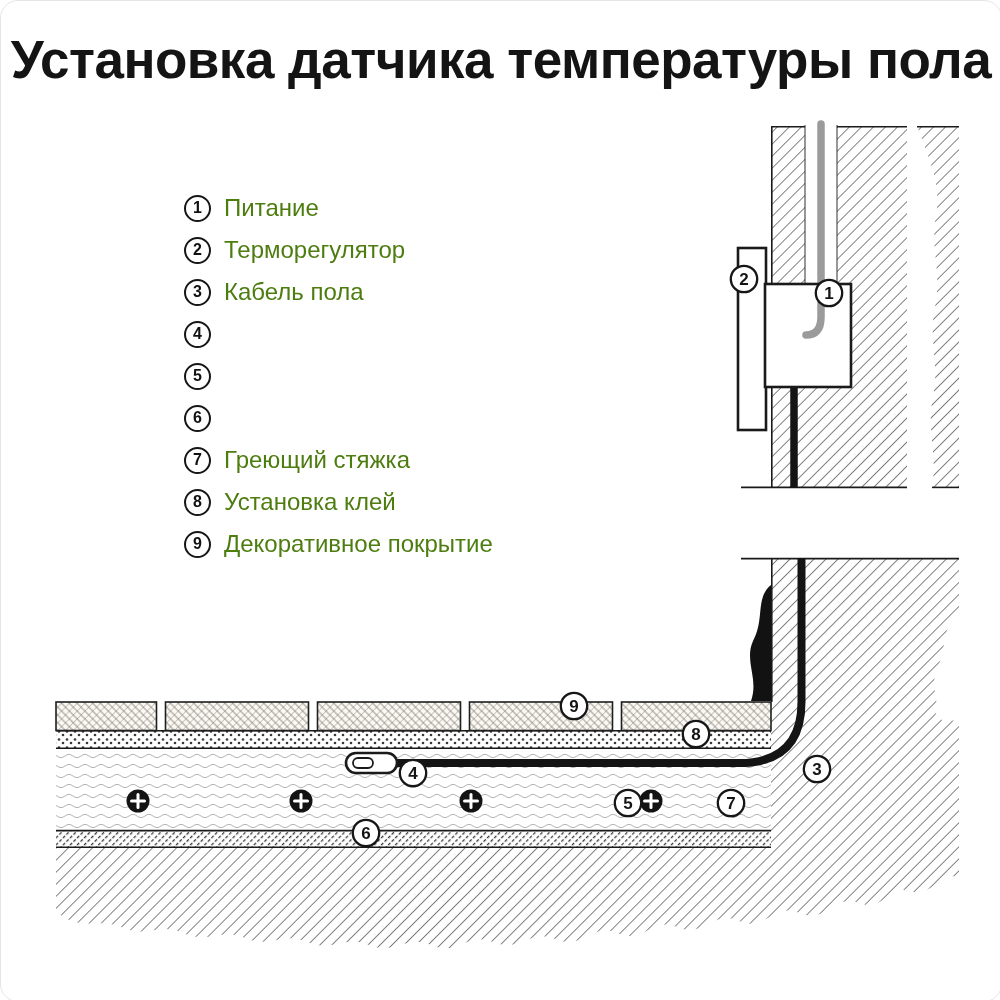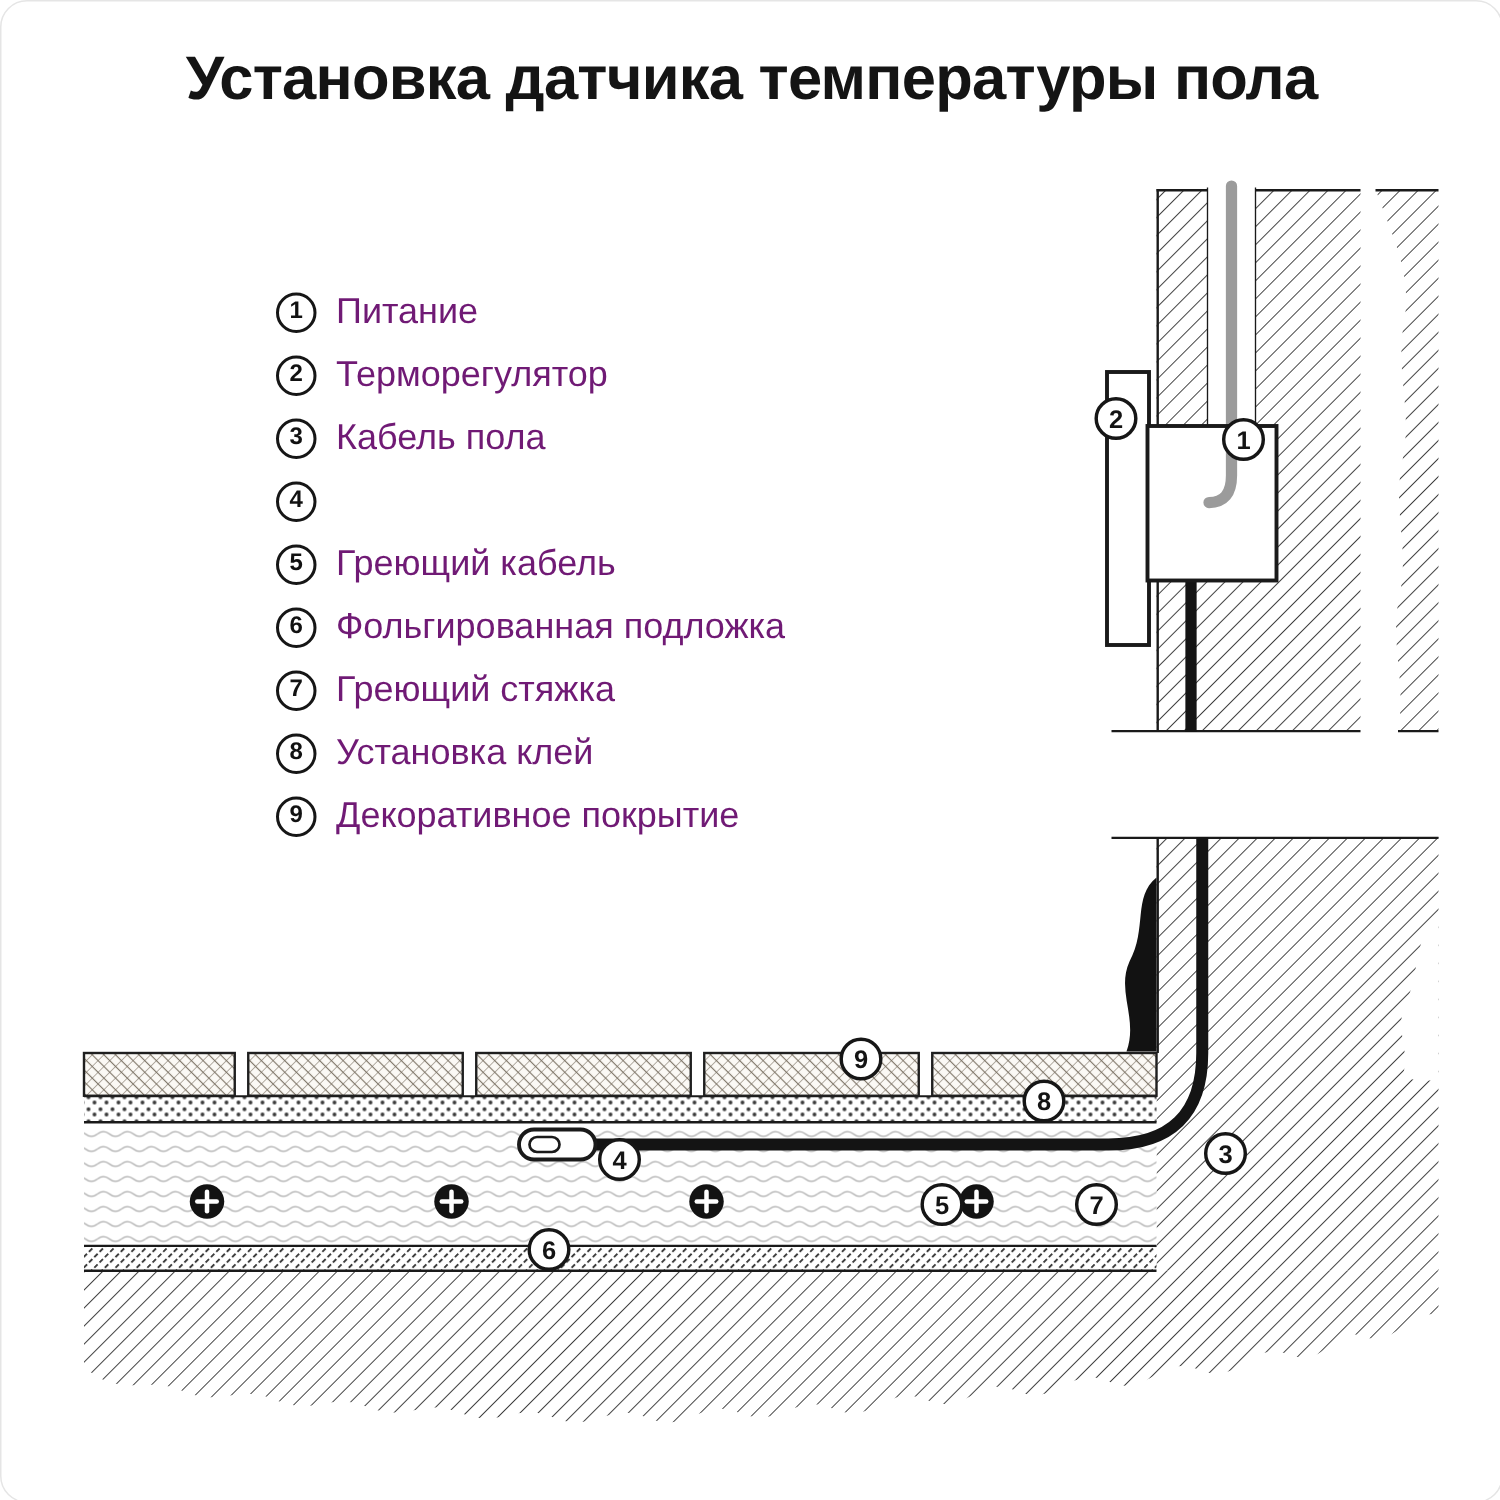--- a/index.html
+++ b/index.html
@@ -3,31 +3,31 @@
 <meta charset="utf-8">
 <style>
   html,body{margin:0;padding:0;background:#fff;}
   .page{
     position:relative;width:1000px;height:1000px;background:#fff;
     border:1px solid #e5e5e5;border-radius:18px;overflow:hidden;
     font-family:"Liberation Sans","DejaVu Sans",sans-serif;
   }
   .title{
     position:absolute;top:28px;left:0;right:0;margin:0;text-align:center;
-    font-size:41px;font-weight:700;color:#141414;letter-spacing:-0.5px;
+    font-size:53px;font-weight:700;color:#141414;letter-spacing:-0.5px;
   }
   .legend{position:absolute;left:183px;top:186px;list-style:none;margin:0;padding:0;}
   .legend li{display:flex;align-items:center;height:42px;}
   .badge{
     flex:0 0 auto;width:27px;height:27px;box-sizing:border-box;
     border:2px solid #161616;border-radius:50%;
     display:flex;align-items:center;justify-content:center;
     font-size:16px;font-weight:700;color:#111;
   }
-  .lbl{margin-left:13px;font-size:24px;color:#701a75;white-space:nowrap;}
+  .lbl{margin-left:13px;font-size:24px;color:#4d7c0f;white-space:nowrap;}
   svg.diagram{position:absolute;left:0;top:0;}
   svg text{font-family:"Liberation Sans","DejaVu Sans",sans-serif;font-size:17px;font-weight:700;fill:#141414;}
 </style>
 </head>
 <body>
 
 <div class="page">
 
   <h1 class="title">Установка датчика температуры пола</h1>
 
@@ -42,25 +42,23 @@
     </li>
     <li>
       <span class="badge">3</span>
       <span class="lbl">Кабель пола</span>
     </li>
     <li>
       <span class="badge">4</span>
     </li>
     <li>
       <span class="badge">5</span>
-      <span class="lbl">Греющий кабель</span>
     </li>
     <li>
       <span class="badge">6</span>
-      <span class="lbl">Фольгированная подложка</span>
     </li>
     <li>
       <span class="badge">7</span>
       <span class="lbl">Греющий стяжка</span>
     </li>
     <li>
       <span class="badge">8</span>
       <span class="lbl">Установка клей</span>
     </li>
     <li>

